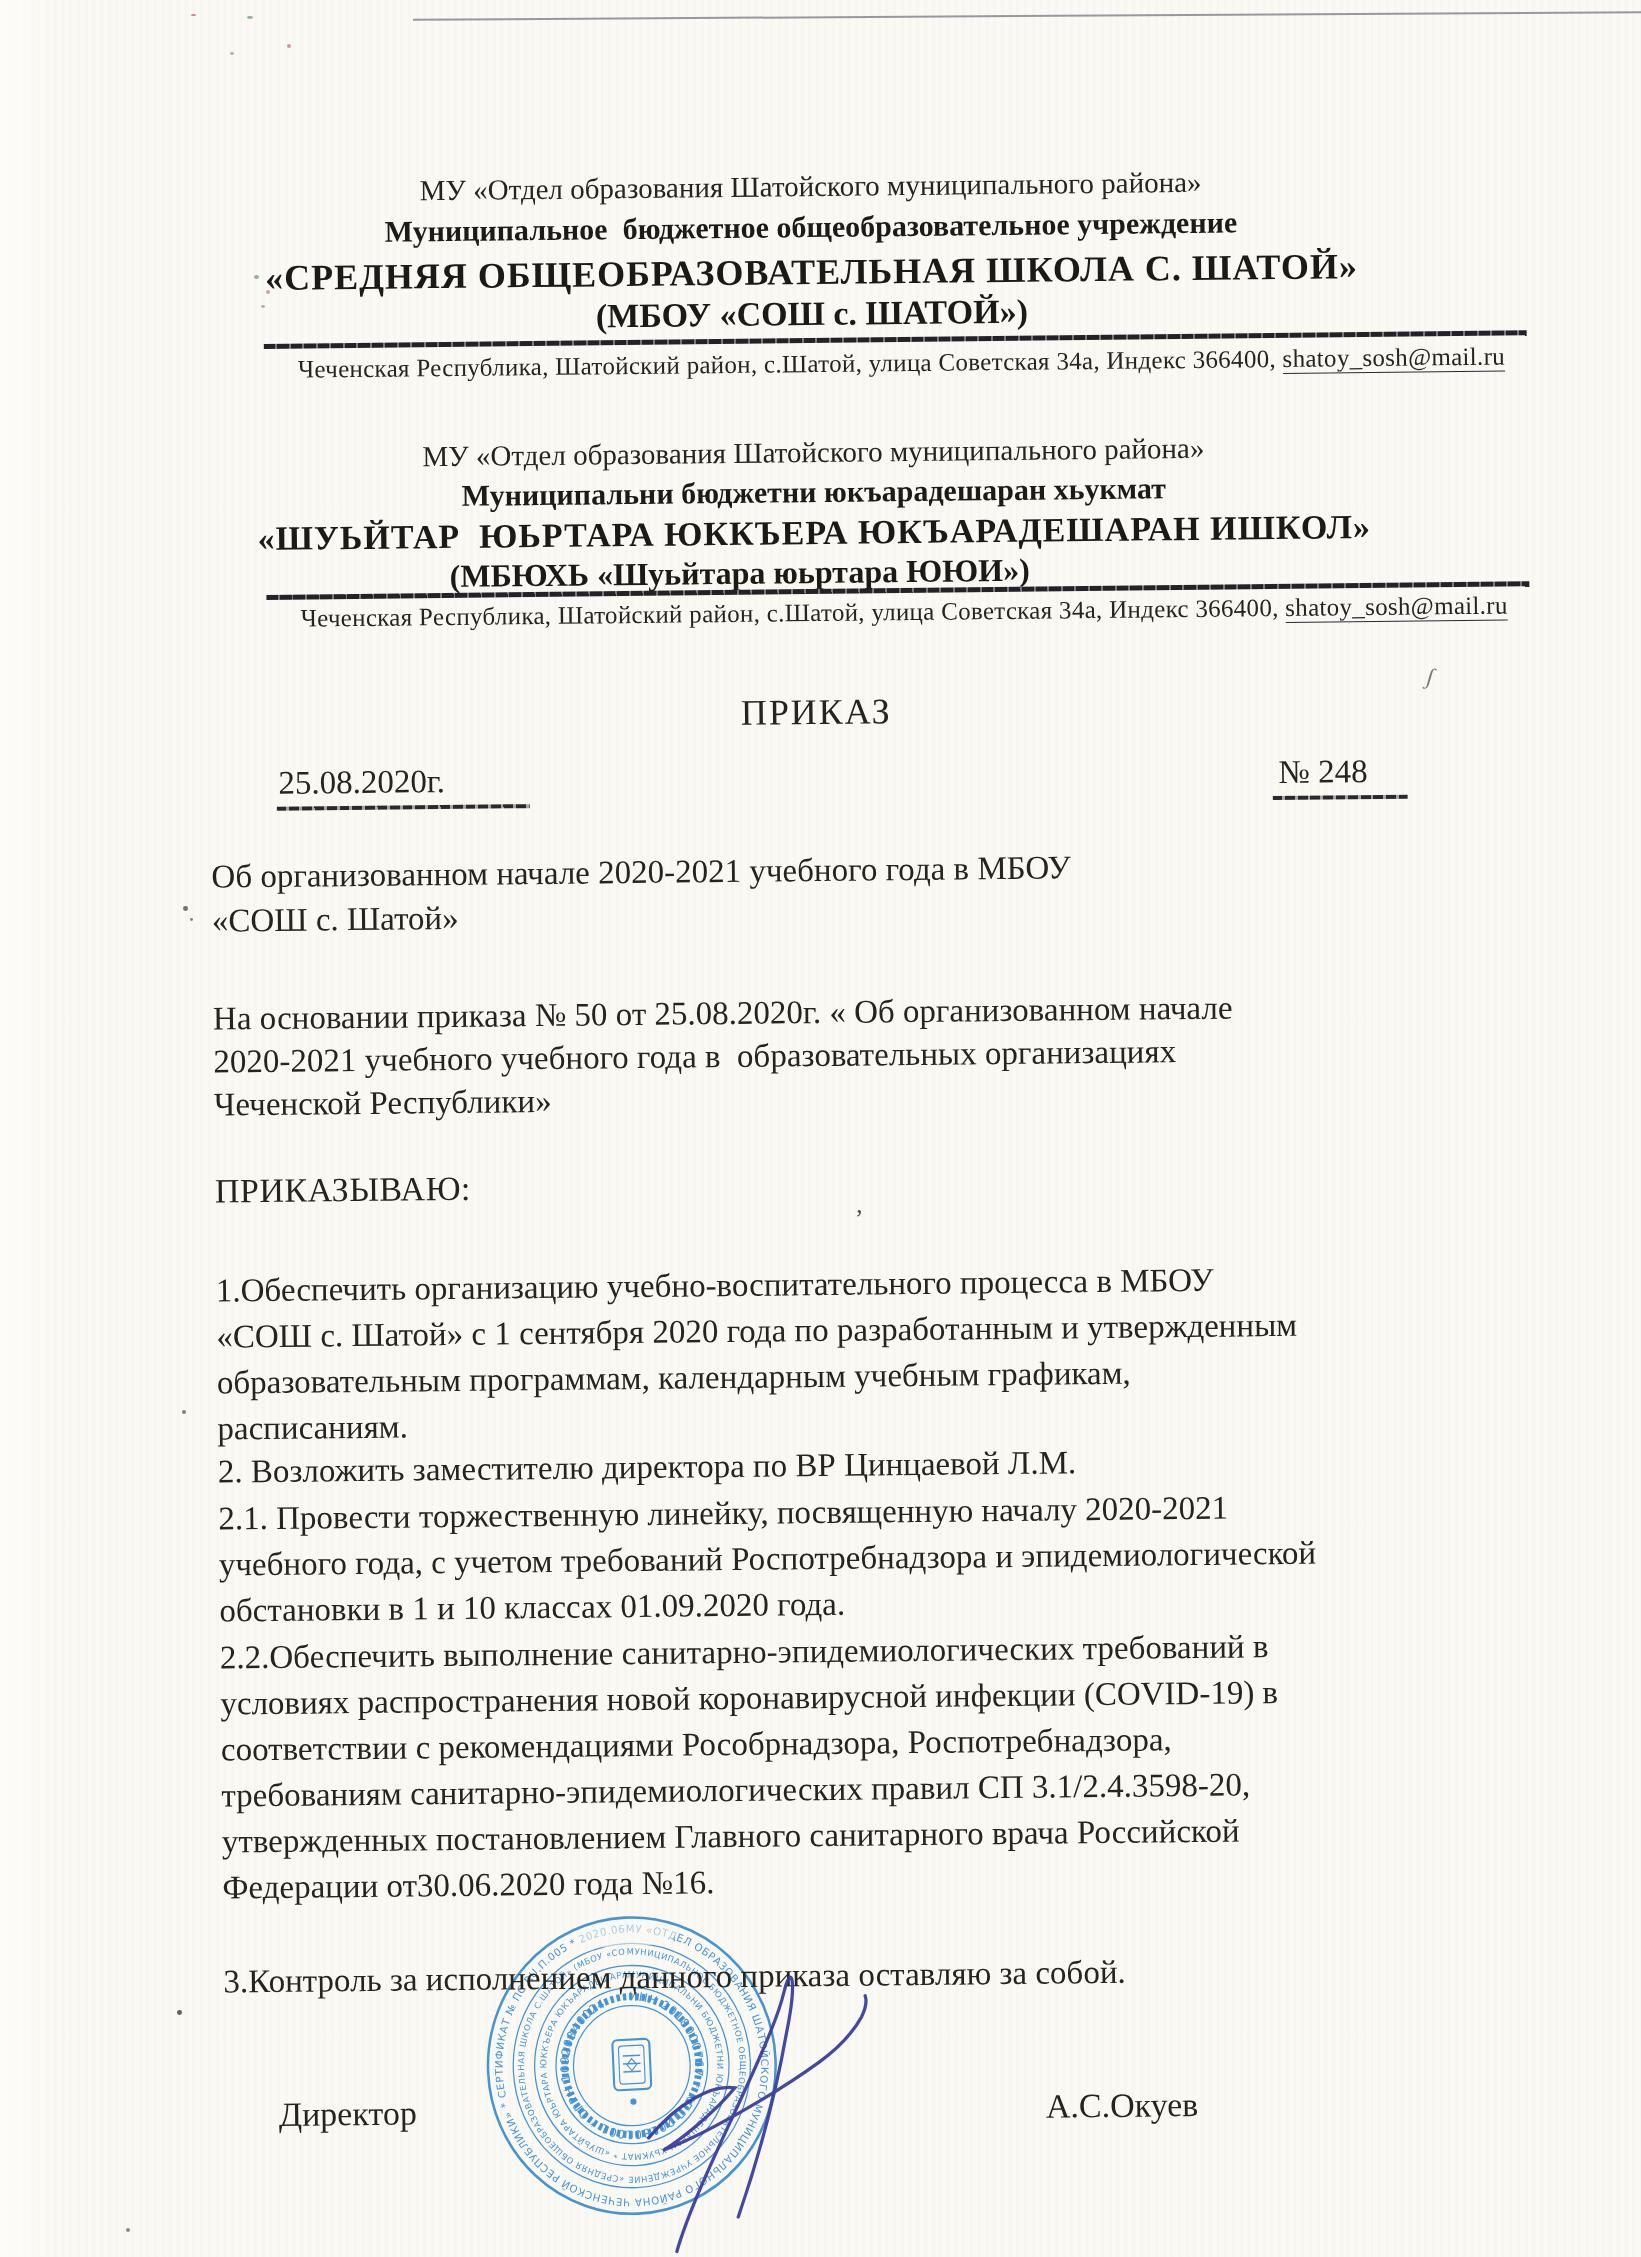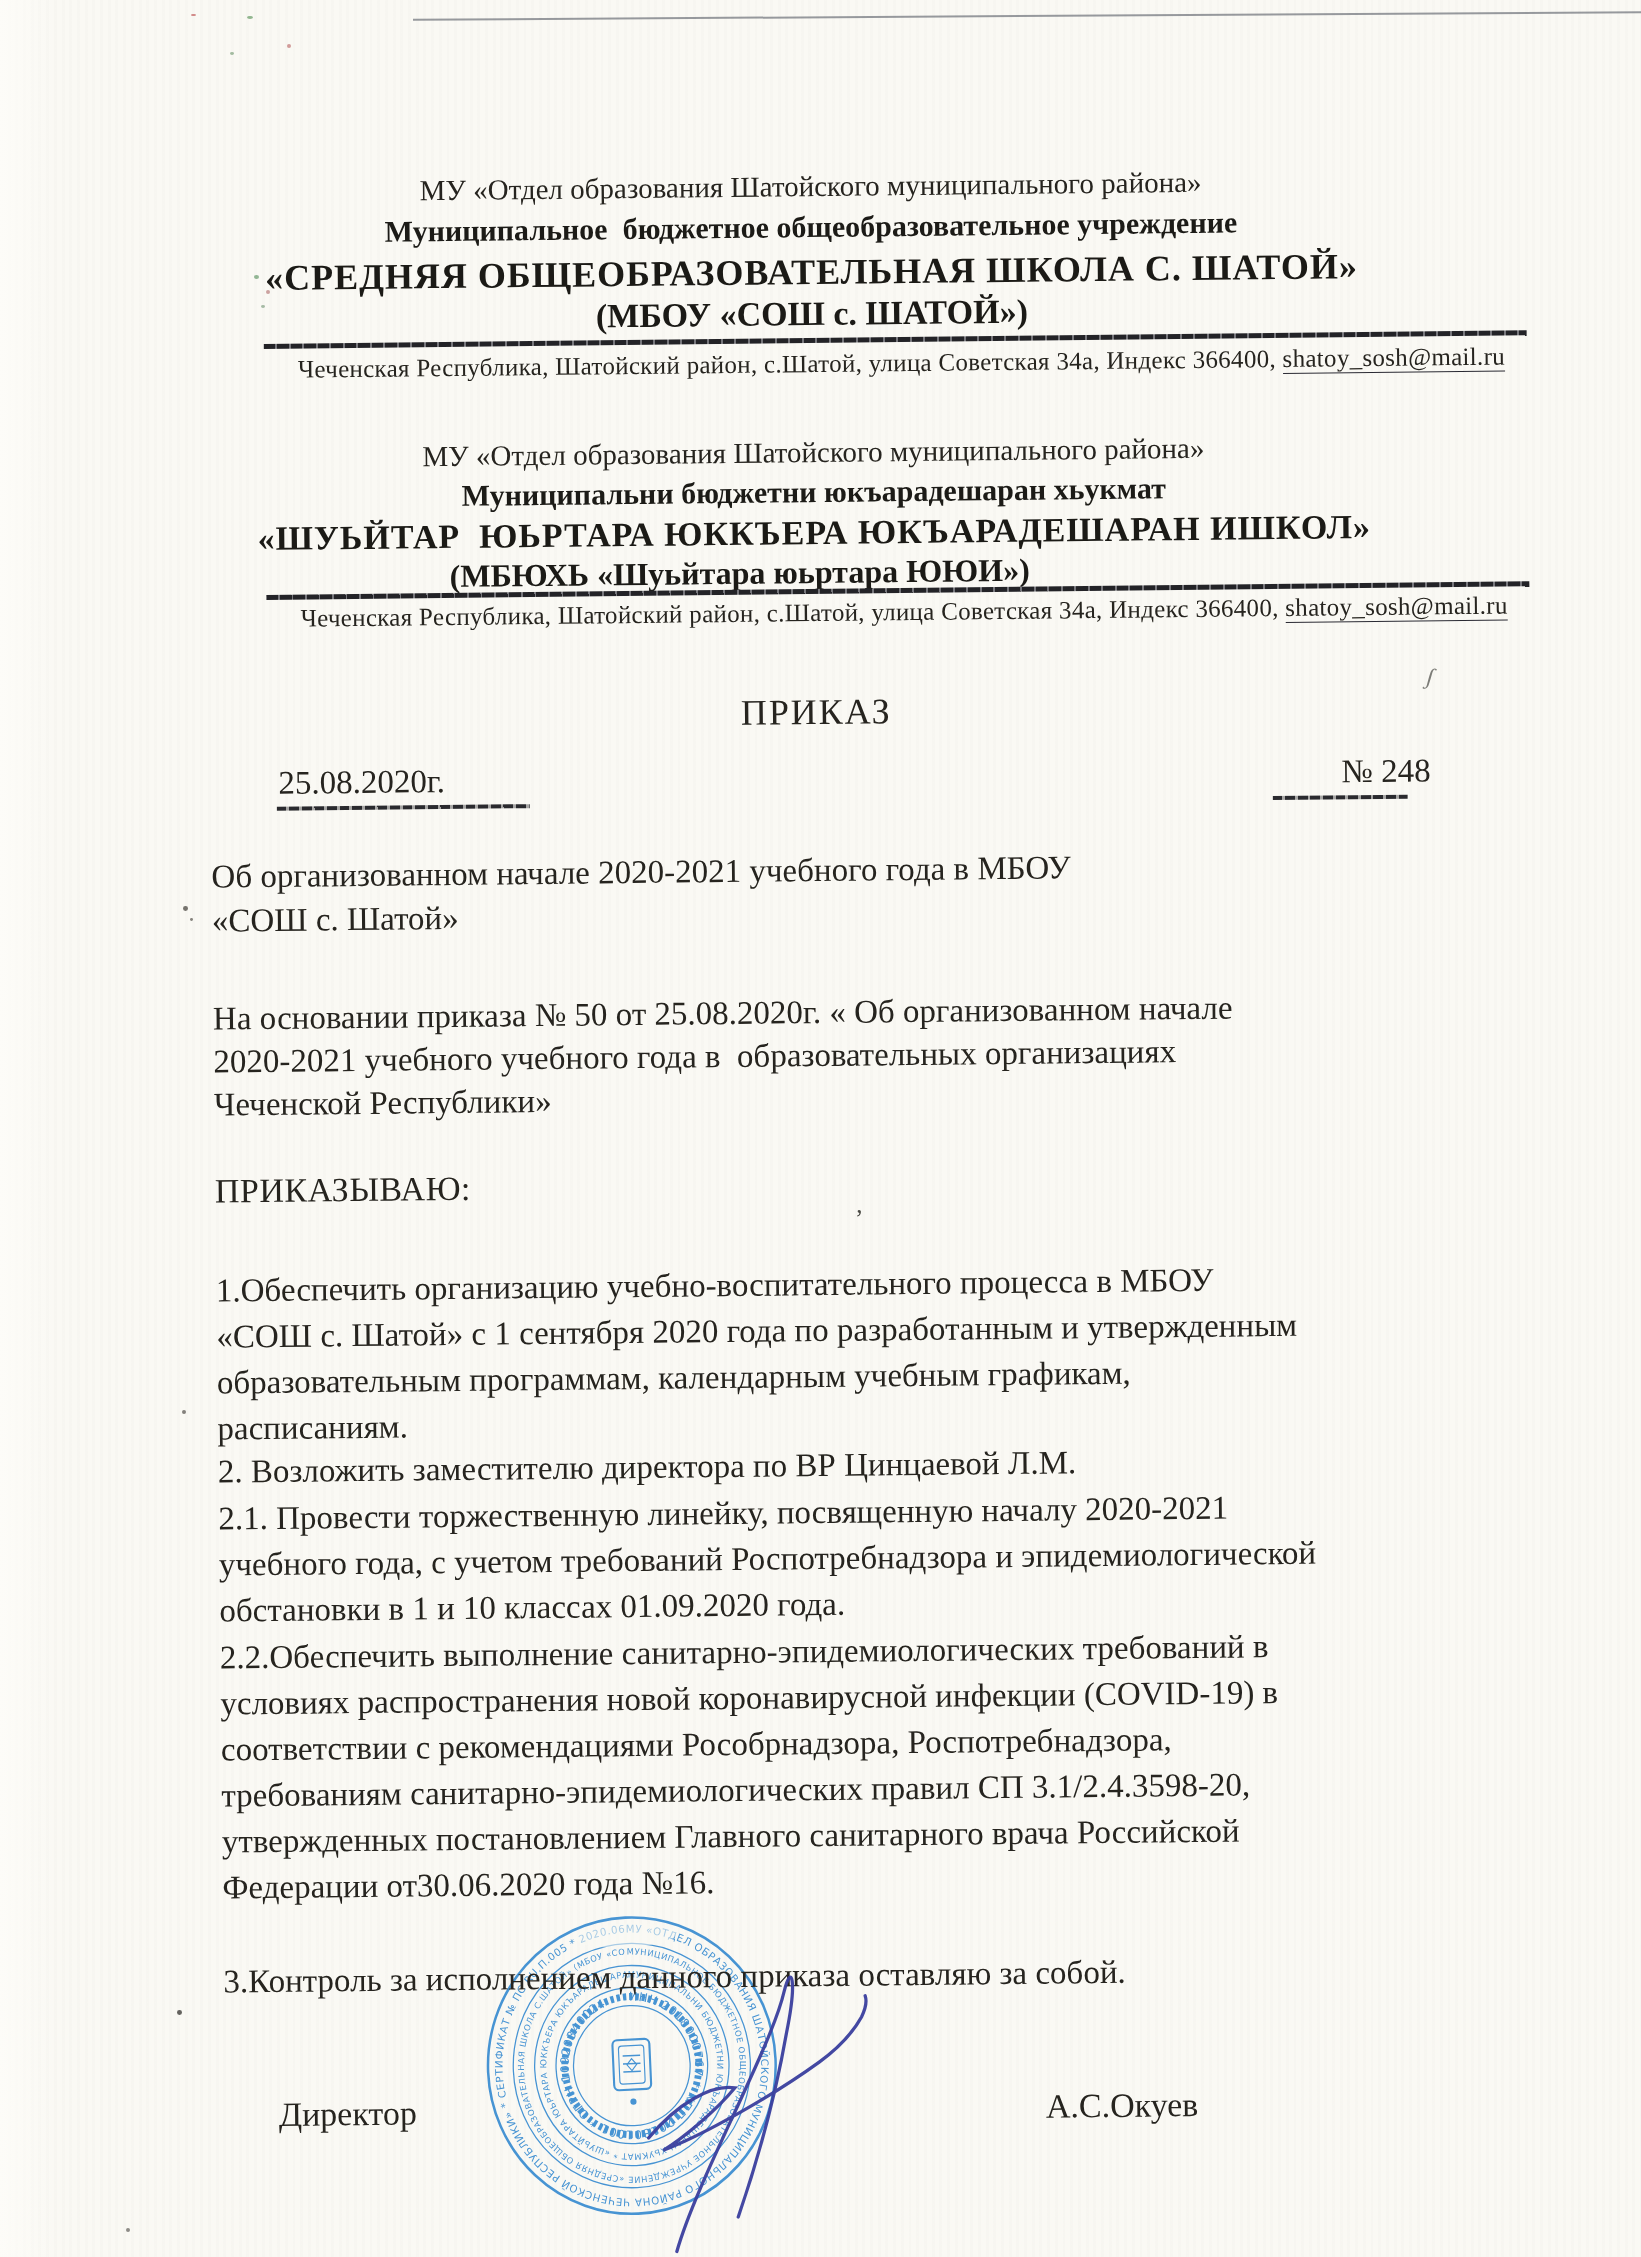--- a/index.html
+++ b/index.html
@@ -75,21 +75,21 @@
       <div class="abs txt lh-line lh-b1" style="top:475px;">Муниципальни бюджетни юкъарадешаран хьукмат</div>
       <div class="abs txt lh-line lh-b2" style="top:514px;font-size:34px;">«ШУЬЙТАР  ЮЬРТАРА ЮККЪЕРА ЮКЪАРАДЕШАРАН ИШКОЛ»</div>
       <div class="abs txt lh-line lh-b3" style="top:554px;transform:translateX(-75px);font-size:32px;">(МБЮХЬ «Шуьйтара юьртара ЮЮИ»)</div>
       <div class="abs rule" style="top:589px;"></div>
       <div class="abs txt addr" style="top:599px;"><span>Чеченская Республика, Шатойский район, с.Шатой, улица Советская 34а, Индекс 366400, </span><span class="email">shatoy_sosh@mail.ru</span></div>
     </div>
 
     <div class="abs txt title" style="top:691px;">ПРИКАЗ</div>
     <div class="abs txt body-line" style="left:282px;top:759px;">25.08.2020г.</div>
     <div class="abs u-line" style="left:280px;top:801px;width:253px;"></div>
-    <div class="abs txt body-line" style="left:1345px;top:759px;text-align:center;">№ 248</div>
+    <div class="abs txt body-line" style="left:1282px;top:759px;text-align:center;">№ 248</div>
     <div class="abs u-line" style="left:1276px;top:801px;width:135px;"></div>
 
     <div class="abs txt lines lines46" style="left:214px;top:848px;">
         <div>Об организованном начале 2020-2021 учебного года в МБОУ</div>
         <div>«СОШ с. Шатой»</div>
       </div>
 
     <div class="abs txt lines lines45" style="left:214px;top:991px;">
         <div>На основании приказа № 50 от 25.08.2020г. « Об организованном начале</div>
         <div>2020-2021 учебного учебного года в  образовательных организациях</div>

